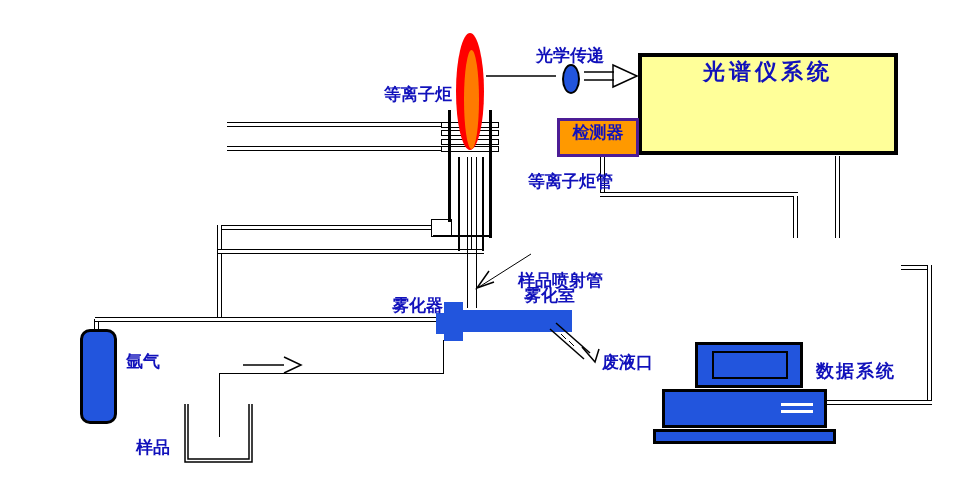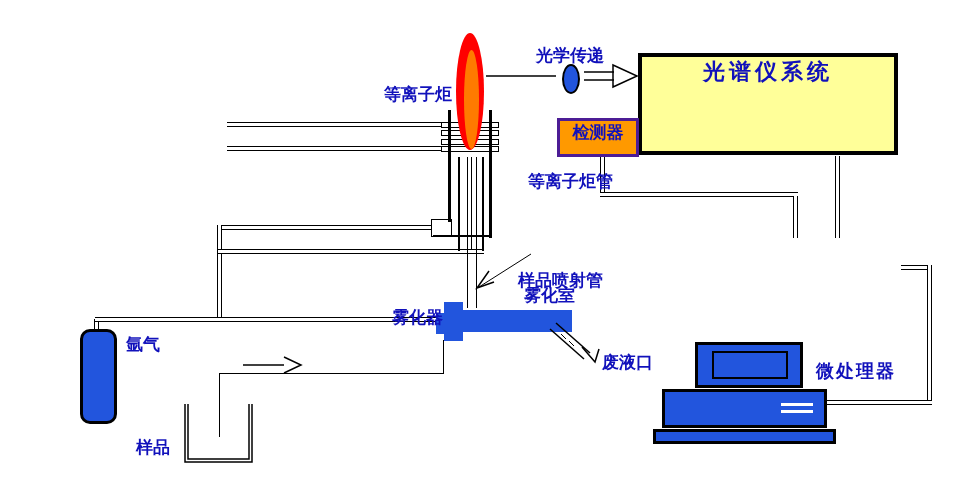--- a/index.html
+++ b/index.html
@@ -113,20 +113,20 @@
     <line x1="556" y1="323" x2="590" y2="353" stroke="#000" stroke-width="1.5"></line>
     <line x1="561" y1="334" x2="566" y2="339" stroke="#000" stroke-width="1"></line>
     <line x1="569" y1="341" x2="574" y2="346" stroke="#000" stroke-width="1"></line>
     <polyline points="582,347 595,362 599,349" fill="none" stroke="#000" stroke-width="1.5"></polyline>
   </svg>
 
   <div class="lbl" style="left:384px;top:85px;">等离子炬</div>
   <div class="lbl" style="left:536px;top:46px;text-align:right;">光学传递</div>
   <div class="lbl" style="left:528px;top:172px;">等离子炬管</div>
   <div class="lbl" style="left:518px;top:242px;margin-top:29px;">样品喷射管</div>
-  <div class="lbl" style="left:392px;top:308px;text-align:right;">雾化器</div>
+  <div class="lbl" style="left:392px;top:296px;text-align:right;">雾化器</div>
   <div class="lbl" style="left:502px;top:286px;margin-left:22px;">雾化室</div>
   <div class="lbl" style="left:602px;top:353px;">废液口</div>
-  <div class="lbl" style="left:126px;top:335px;">氩气</div>
+  <div class="lbl" style="left:126px;top:352px;">氩气</div>
   <div class="lbl" style="left:136px;top:438px;">样品</div>
-  <div class="lbl" style="left:816px;top:361px;font-size:18px;letter-spacing:2px;">微处理器</div>
+  <div class="lbl" style="left:816px;top:361px;font-size:18px;letter-spacing:2px;">数据系统</div>
 
 </div>
 
 </body></html>

